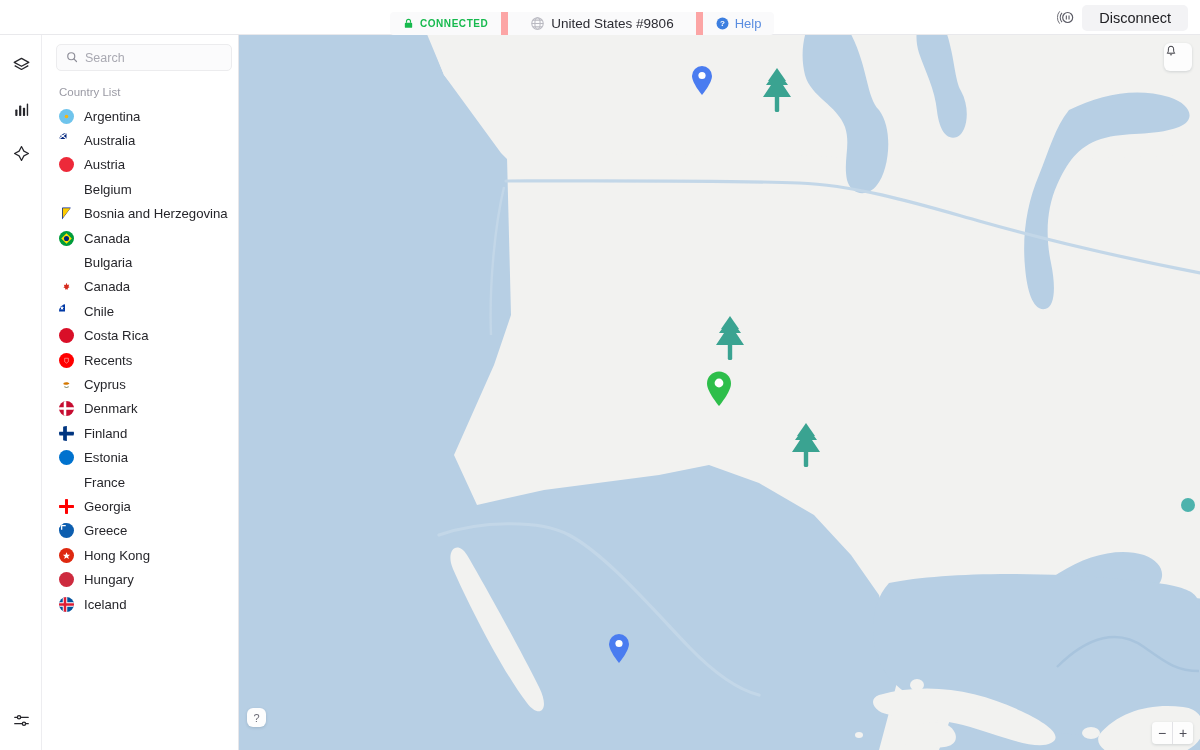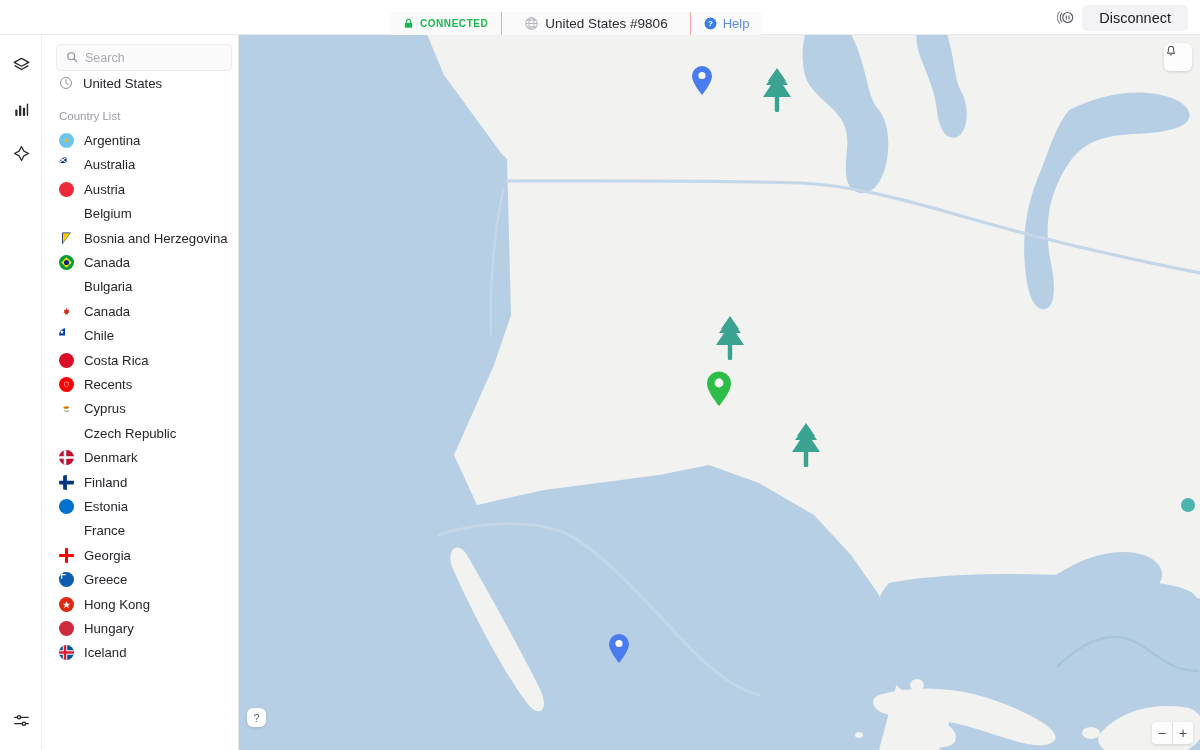--- a/index.html
+++ b/index.html
@@ -25,21 +25,21 @@
     display: flex; align-items: flex-start;
     background: #fafafb;
     border-radius: 4px;
     margin-top: 6px;
   }
   .tb-seg {
     display: flex; align-items: center; gap: 6px;
     height: 23px; padding: 0 13px;
     font-size: 11.5px; white-space: nowrap;
   }
-  .tb-seg + .tb-seg { border-left: 1px solid #fca5a5; }
+  .tb-seg + .tb-seg { border-left: 7px solid #fca5a5; }
   .tb-connected {
     color: #17ba4e; font-weight: bold; font-size: 10px; letter-spacing: .55px;
   }
   .tb-loc { color: #2c2c33; font-size: 13.5px; padding: 0 22px; }
   .tb-help { color: #5a8de0; font-size: 13px; }
   .lock-ico { width: 11px; height: 11px; display:block; }
   .globe-ico { width: 15px; height: 15px; display:block; }
   .help-ico { width: 13px; height: 13px; display:block; }
 
   .topbar-right {
@@ -237,29 +237,20 @@
           <svg width="12" height="12" viewBox="0 0 24 24" fill="none" stroke="#8f8f99" stroke-width="2.4" stroke-linecap="round">
             <circle cx="10.5" cy="10.5" r="7"></circle>
             <path d="M15.8 15.8 21 21"></path>
           </svg>
         </span>
         <input type="text" placeholder="Search" style="">
       </div>
     </div>
 
 
-    <div class="row">
-      <span>
-        <svg class="clock-ico" viewBox="0 0 24 24" fill="none" stroke="#8f8f99" stroke-width="1.7">
-          <circle cx="12" cy="12" r="9.4"></circle>
-          <path d="M12 6.6V12l3.6 2.3" stroke-linecap="round"></path>
-        </svg>
-      </span>
-      <span class="row-label">United States</span>
-    </div>
 
     <div class="section-label">Country List</div>
 
     <div class="country-scroll" id="country-list">
         <div class="row">
           <span class="flag" style="background: linear-gradient(rgb(111, 196, 236) 33%);">
             <svg viewBox="0 0 20 20" width="15" height="15" style="display: block;">
               <circle cx="10" cy="10" r="2.4" fill="#f6b40e"></circle>
             </svg>
           </span>
@@ -336,24 +327,20 @@
           <span class="row-label">Recents</span>
         </div>
         <div class="row">
           <span class="flag" style="background: linear-gradient(rgb(255, 255, 255));">
             <svg viewBox="0 0 20 20" width="15" height="15" style="display: block;">
               <path d="M6 8c2-1.5 6-1.5 8 .5-2 2-5 2.5-8 1z" fill="#d57800"></path>
               <path d="M7 13q3 2 6 0" stroke="#4e5b31" stroke-width="1" fill="none"></path>
             </svg>
           </span>
           <span class="row-label">Cyprus</span>
-        </div>
-        <div class="row">
-          <span class="flag"></span>
-          <span class="row-label">Czech Republic</span>
         </div>
         <div class="row">
           <span class="flag" style="background: linear-gradient(rgb(198, 12, 48));">
             <svg viewBox="0 0 20 20" width="15" height="15" style="display: block;">
               <path d="M0 8.3h20v3.4H0z" fill="#fff"></path>
               <path d="M6.3 0h3.4v20H6.3z" fill="#fff"></path>
             </svg>
           </span>
           <span class="row-label">Denmark</span>
         </div>

